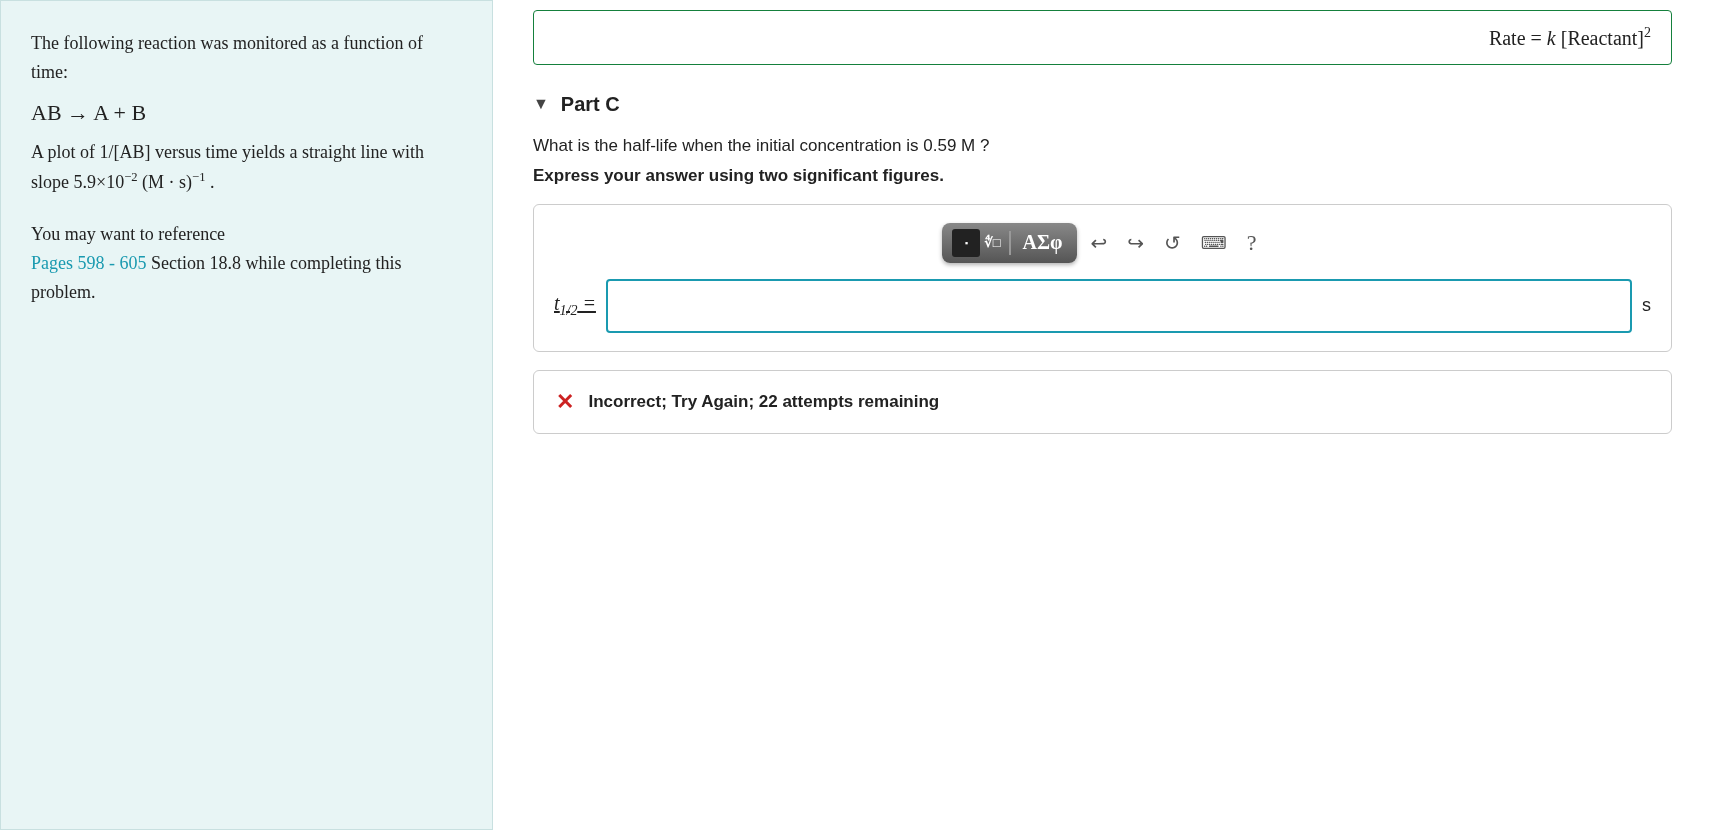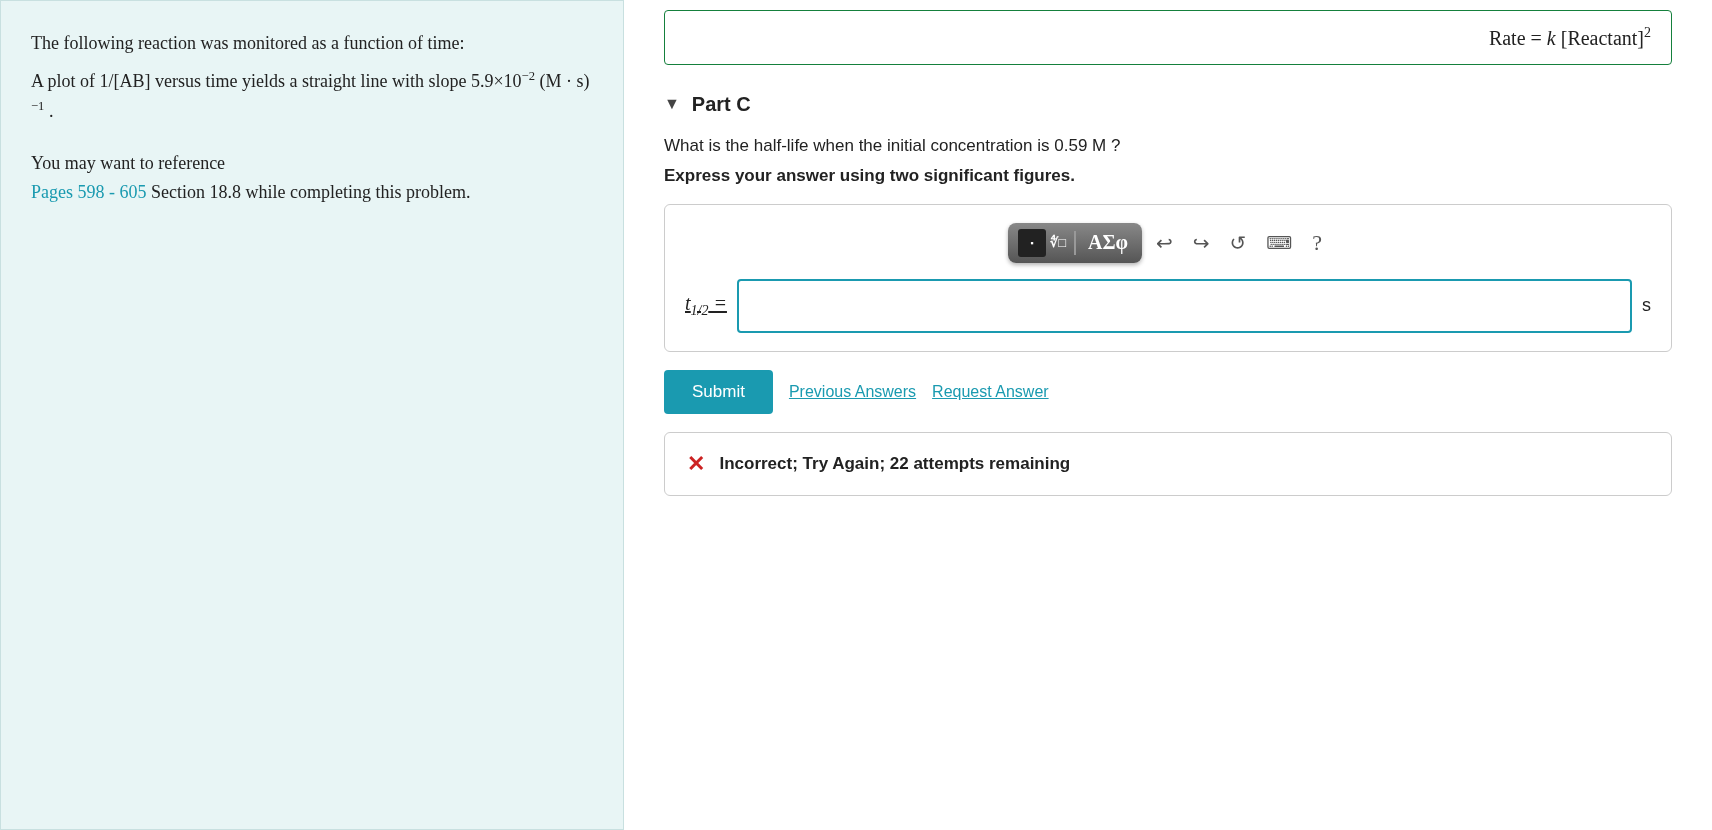--- a/index.html
+++ b/index.html
@@ -6,21 +6,21 @@
     body {
       font-family: Georgia, 'Times New Roman', serif;
       background: #fff;
       display: flex;
       width: 1712px;
       min-height: 830px;
     }
 
     
     .left-panel {
-      width: 624px;
+      width: 493px;
       background: #e8f5f5;
       border: 1px solid #c8e0e0;
       padding: 28px 30px;
       font-size: 18px;
       line-height: 1.6;
       color: #222;
       flex-shrink: 0;
     }
     .left-panel .reaction-text {
       margin-bottom: 8px;
@@ -241,20 +241,23 @@
       font-weight: bold;
       color: #222;
       font-family: Arial, sans-serif;
     }
   </style>
 </head>
 <body>
 
 <div class="left-panel">
   <p class="reaction-text">The following reaction was monitored as a function of time:</p>
+  <div class="reaction-eq">
+    <span>AB → A + B</span>
+  </div>
   <p>
     A plot of 1/[AB] versus time yields a straight line
     with slope 5.9×10<sup>−2</sup>
     (M · s)<sup>−1</sup> .
   </p>
   <p class="reference-text">
     <span>You may want to reference</span><br>
     <a href="#">Pages 598 - 605</a>
     <span> Section 18.8 while completing this problem.</span>
   </p>
@@ -300,24 +303,19 @@
 
     <div class="input-row">
       <span class="input-label">
         <span class="math-italic">t</span><sub>1/2</sub> =
       </span>
       <input type="text" class="answer-input" value="" style="">
       <span class="unit-label">s</span>
     </div>
   </div>
 
-  <div class="submit-row">
-    <button class="submit-btn">Submit</button>
-    <button class="link-btn">Previous Answers</button>
-    <button class="link-btn">Request Answer</button>
-  </div>
 
   <div class="feedback-box">
     <span class="feedback-icon">✕</span>
     <span class="feedback-text">Incorrect; Try Again; 22 attempts remaining</span>
   </div>
 
 </div>
 
 </body></html>

